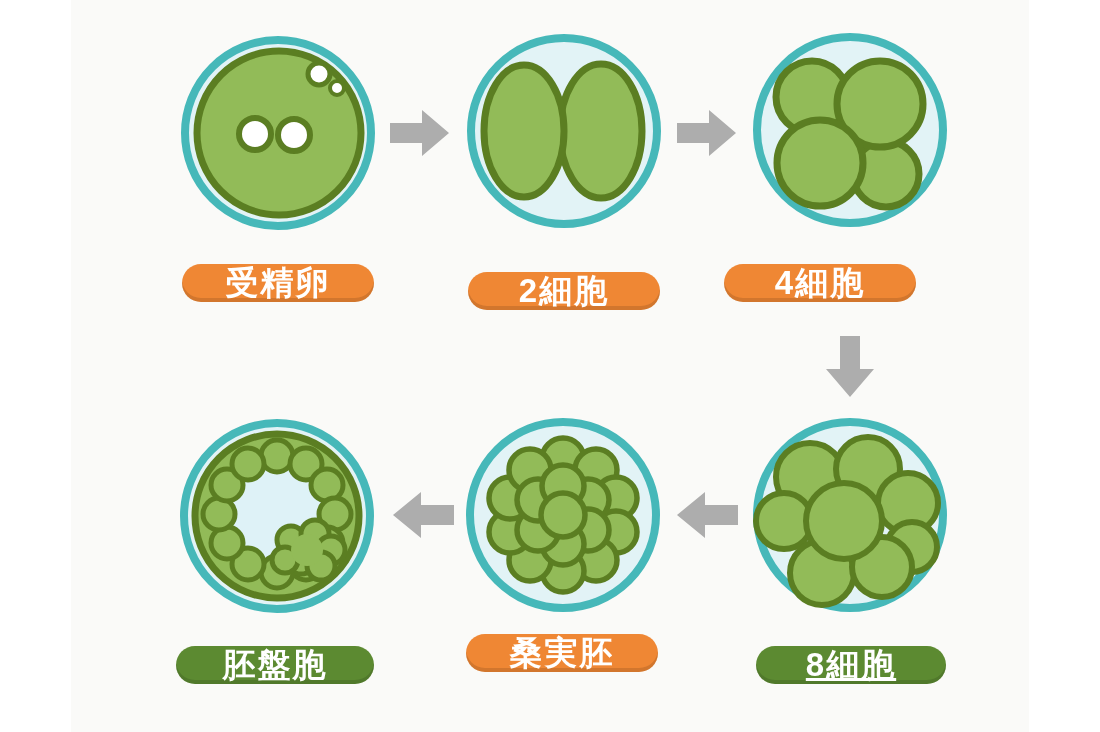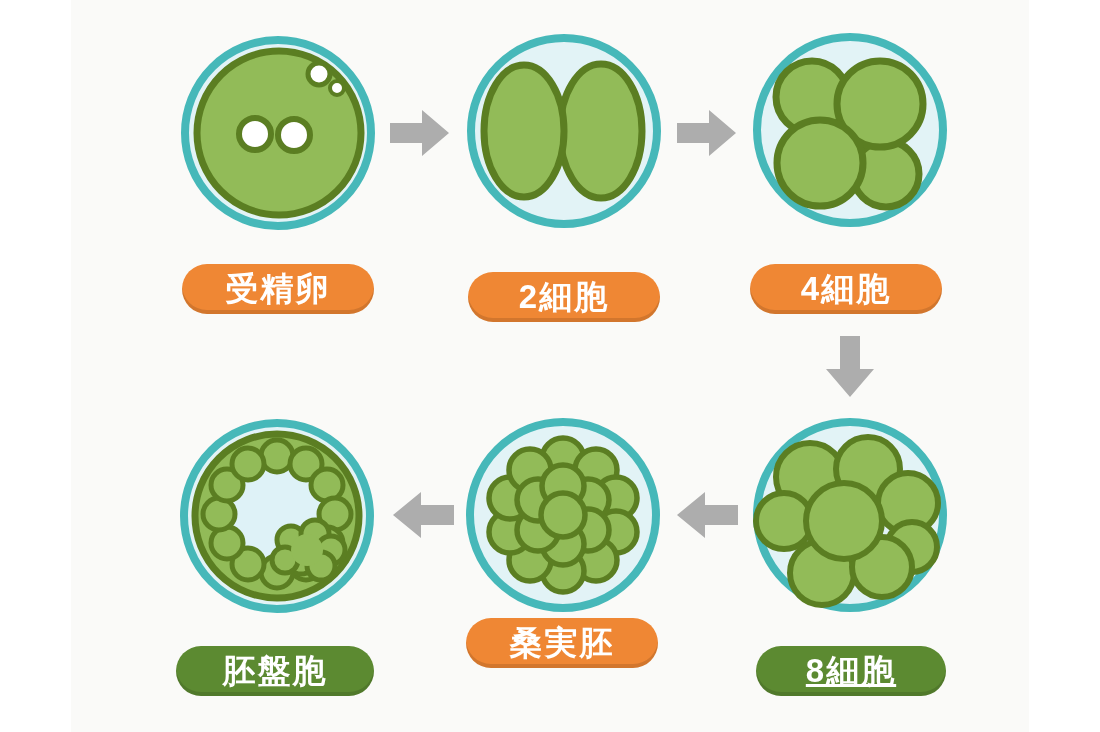--- a/index.html
+++ b/index.html
@@ -8,21 +8,21 @@
     background:#ffffff;
     font-family:"Liberation Sans","DejaVu Sans",sans-serif;
   }
   .canvas-strip{
     position:absolute;left:71px;top:0;width:958px;height:732px;
     background:#fafaf8;
   }
   .stage{position:absolute;width:210px;height:210px;}
   .stage svg{display:block;width:210px;height:210px;}
   .pill{
-    position:absolute;height:50px;border-radius:26px;
+    position:absolute;height:38px;border-radius:26px;
     display:flex;align-items:center;justify-content:center;
     color:#ffffff;font-size:33px;font-weight:700;letter-spacing:2px;
     box-shadow:inset 0 -4px 0 rgba(0,0,0,0.12);
   }
   .pill-orange{background:#ef8734;}
   .pill-green{background:#5c8a31;}
   .arrow{position:absolute;}
   .arrow svg{display:block;}
 </style>
 </head>
@@ -126,25 +126,25 @@
         <circle cx="8" cy="44" r="13"></circle>
     </g>
     <circle cx="30" cy="34" r="16" fill="#92bb58"></circle>
   </svg>
 </div>
 
 <div class="pill pill-orange" style="left:182px;top:264px;width:192px;">受精卵</div>
 
 <div class="pill pill-orange" style="left:468px;top:272px;width:192px;">2細胞</div>
 
-<div class="pill pill-orange" style="left:750px;top:264px;width:192px;">4細胞</div>
+<div class="pill pill-orange" style="left:724px;top:264px;width:192px;">4細胞</div>
 
 <div class="pill pill-green" style="left:756px;top:646px;width:190px;text-decoration:underline;">8細胞</div>
 
-<div class="pill pill-orange" style="left:466px;top:618px;width:192px;">桑実胚</div>
+<div class="pill pill-orange" style="left:466px;top:634px;width:192px;">桑実胚</div>
 
 <div class="pill pill-green" style="left:176px;top:646px;width:198px;">胚盤胞</div>
 
 <div class="arrow" style="left:390px;top:109px;">
   <svg width="60" height="48" viewBox="0 0 60 48">
     <polygon points="0,14 32,14 32,1 59,24 32,47 32,34 0,34" fill="#adadad"></polygon>
   </svg>
 </div>
 
 <div class="arrow" style="left:677px;top:109px;">

